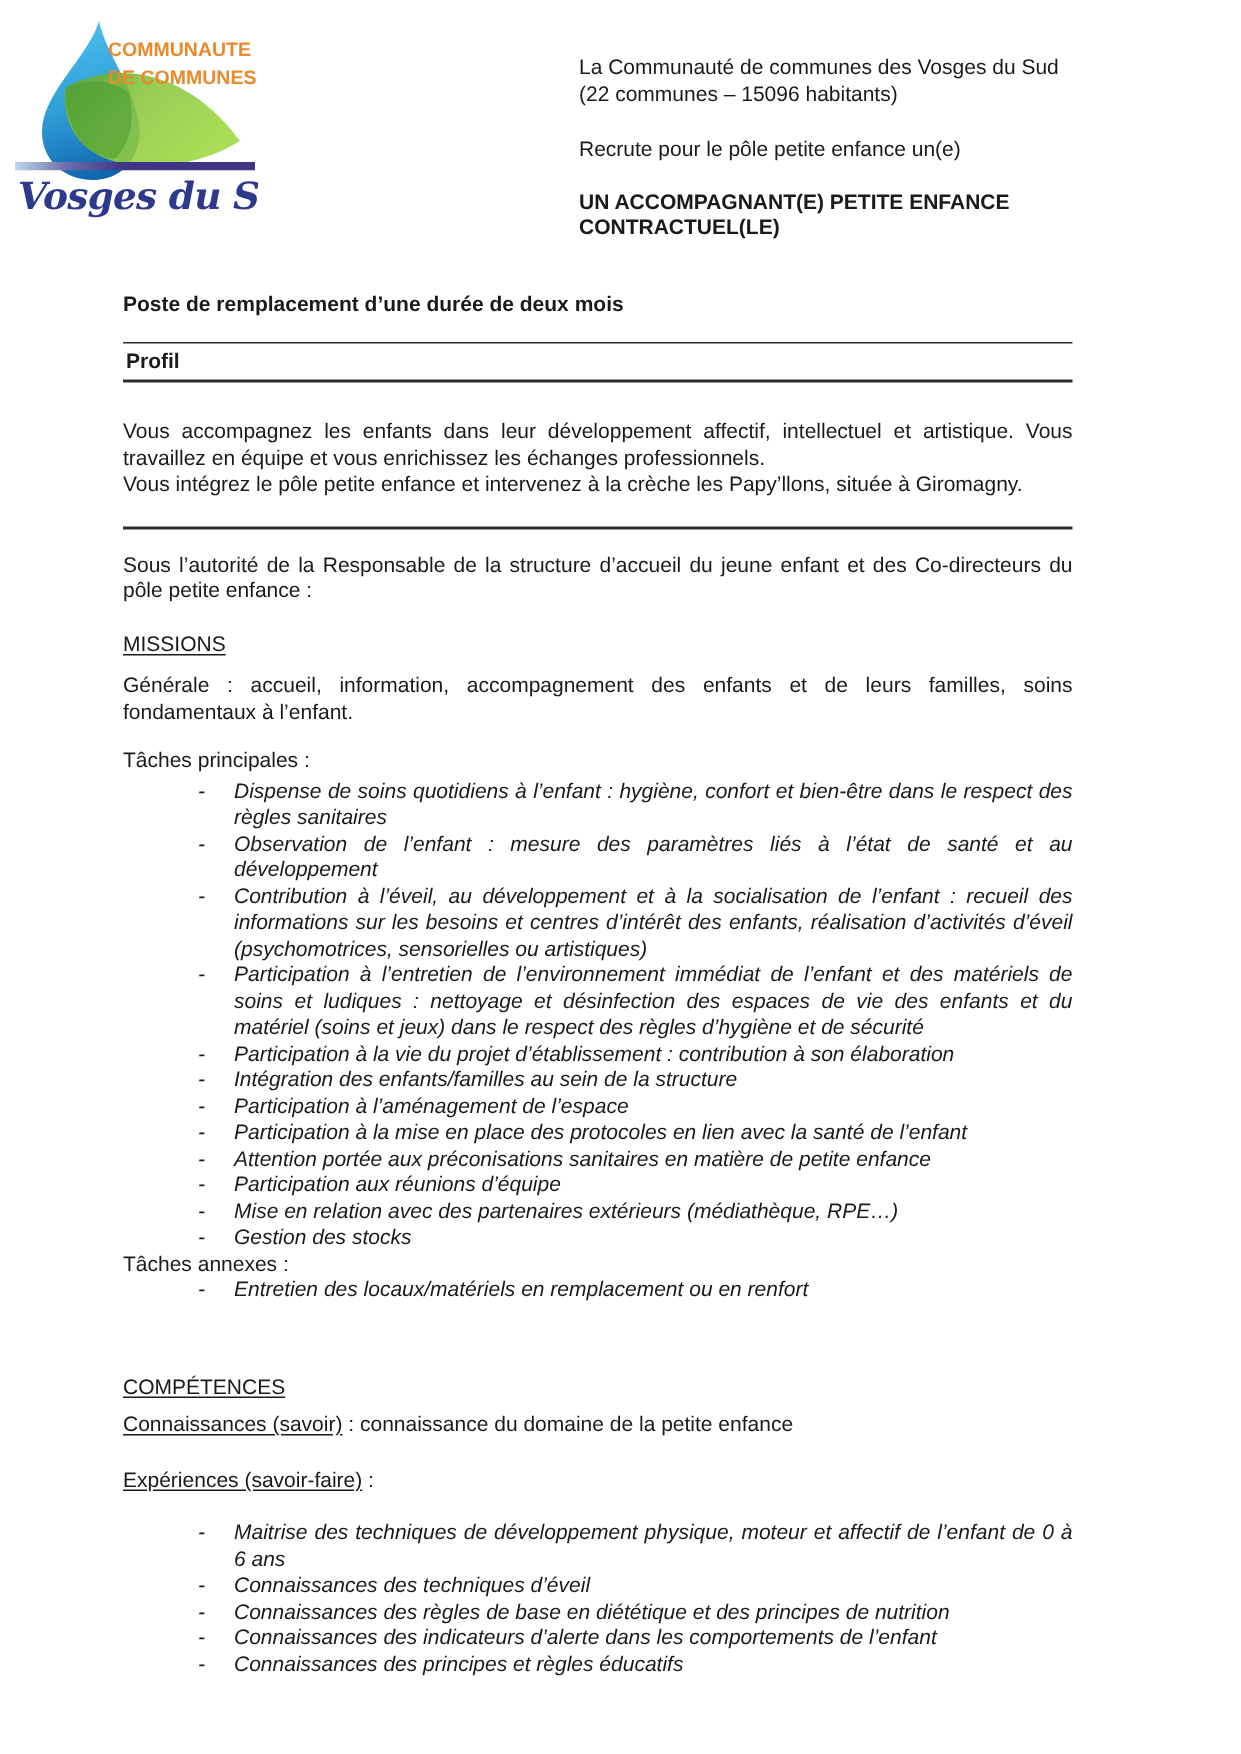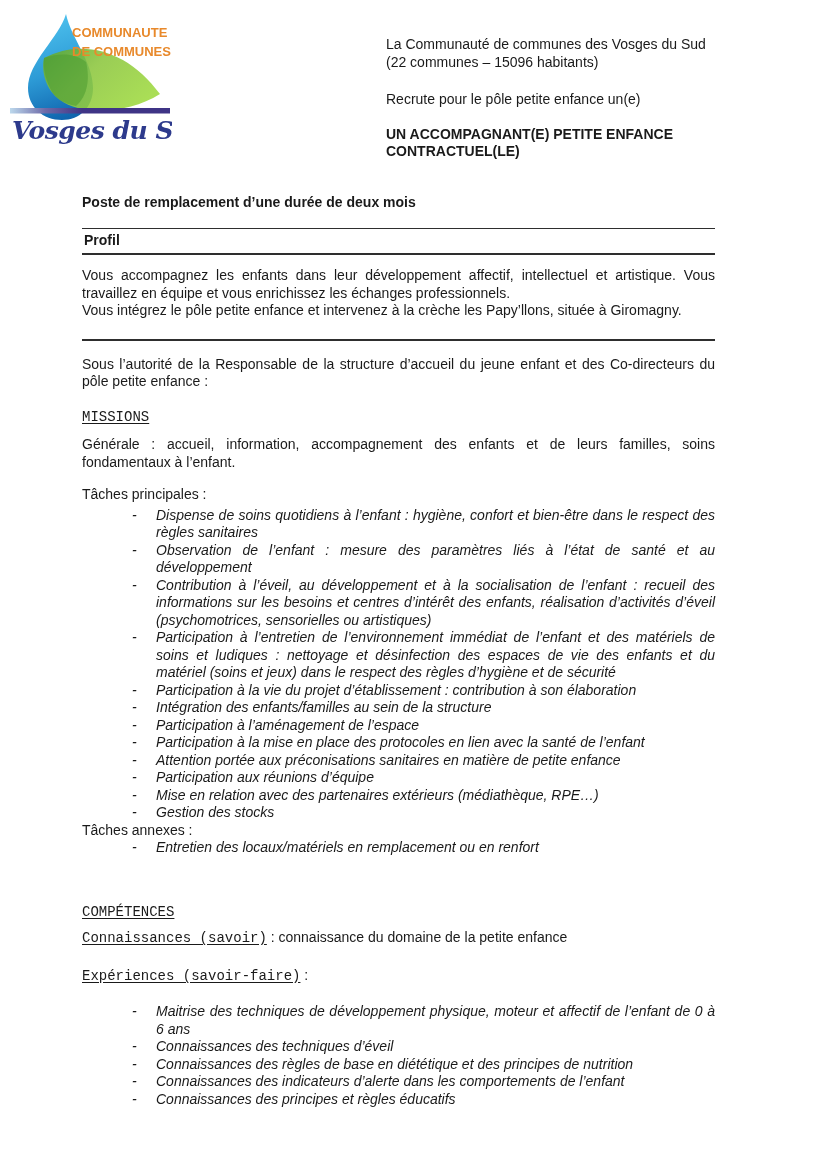--- a/index.html
+++ b/index.html
@@ -40,33 +40,33 @@
 
   .profil-box {
     margin-top: 16px;
     border-top: 1px solid #2e2e2e;
     border-bottom: 2px solid #2e2e2e;
     padding: 3px 0 4px 2px;
     font-weight: 700;
   }
 
   .para { text-align: justify; }
-  .p1 { margin-top: 12px; }
+  .p1 { margin-top: 24px; }
   .p2 { margin-top: 0; }
 
   .rule {
     margin-top: 19px;
     border: none;
     border-top: 2px solid #2e2e2e;
     height: 0;
   }
 
   .autorite { margin-top: 15px; }
 
-  .underlined { text-decoration: underline; text-underline-offset: 2px; font-family: Liberation Mono, monospace; }
+  .underlined { text-decoration: underline; text-underline-offset: 2px; }
 
   .missions-heading { margin-top: 18px; }
   .generale { margin-top: 10px; }
   .taches-label { margin-top: 15px; }
 
   ul.dash-list { list-style: none; margin: 0; padding: 0; font-style: italic; }
   ul.dash-list.main { margin-top: 3px; }
   ul.dash-list li {
     position: relative;
     padding-left: 74px;

